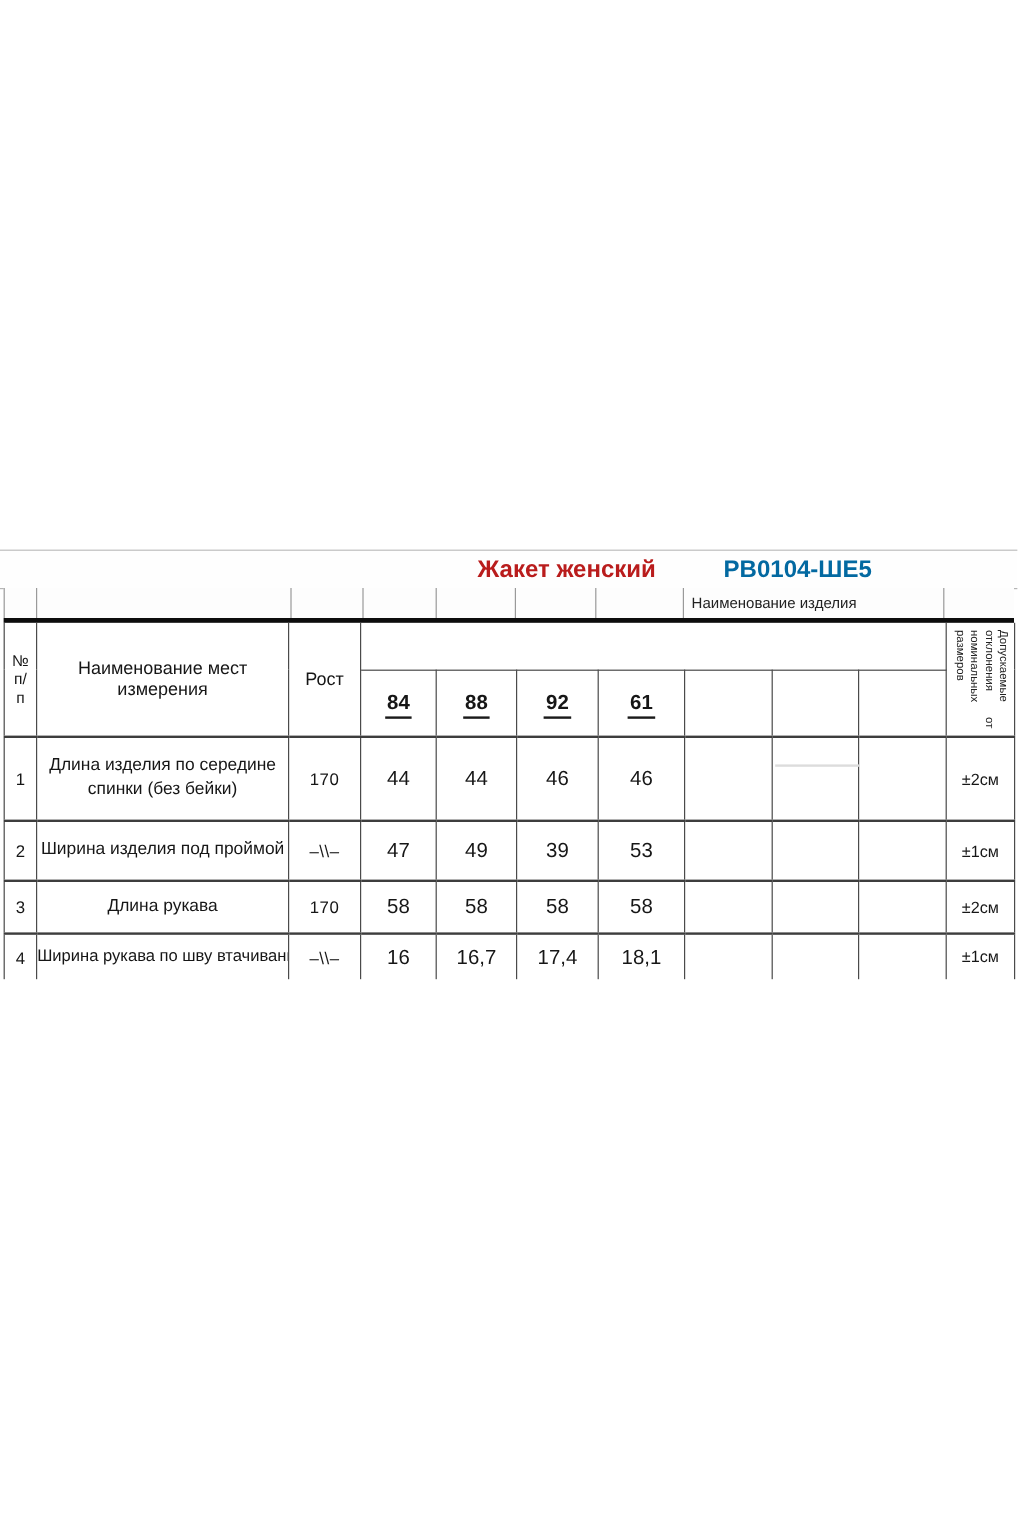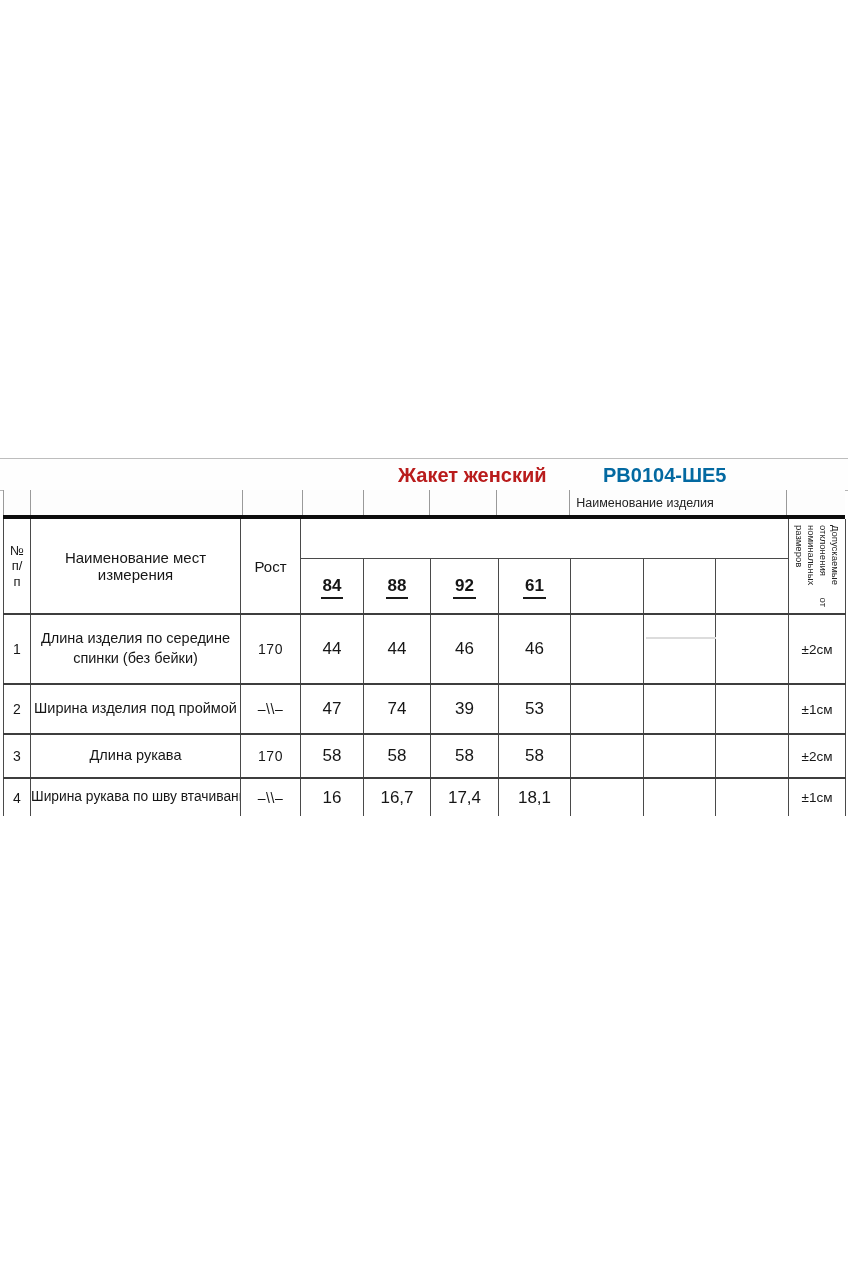--- a/index.html
+++ b/index.html
@@ -189,21 +189,21 @@
     <td class="size-cell"></td>
     <td class="size-cell"></td>
     <td class="tol-cell">±2см</td>
   </tr>
 
   <tr class="body-row r2">
     <td class="num-cell">2</td>
     <td class="name-cell">Ширина изделия под проймой</td>
     <td class="rost-cell">–\\–</td>
     <td class="size-cell">47</td>
-    <td class="size-cell">74</td>
+    <td class="size-cell">49</td>
     <td class="size-cell">39</td>
     <td class="size-cell">53</td>
     <td class="size-cell"></td>
     <td class="size-cell"></td>
     <td class="size-cell"></td>
     <td class="tol-cell">±1см</td>
   </tr>
 
   <tr class="body-row r3">
     <td class="num-cell">3</td>

